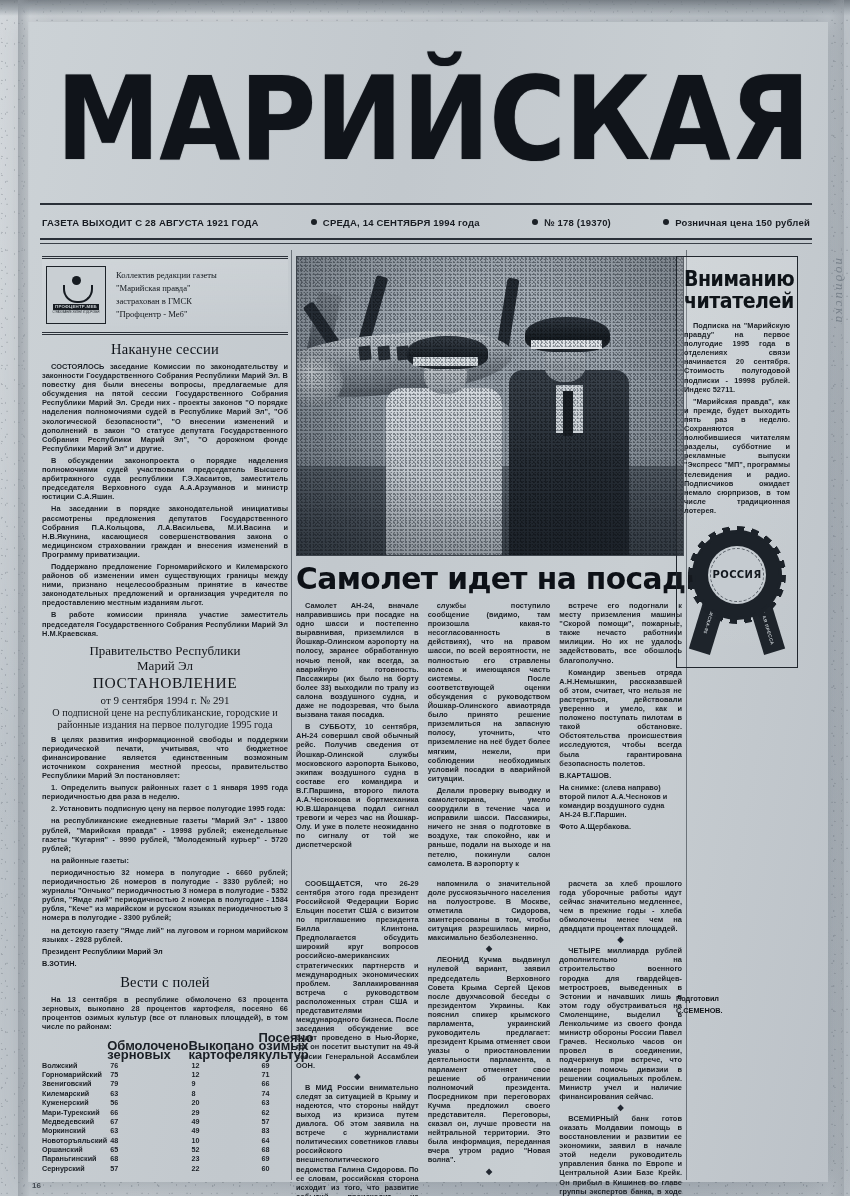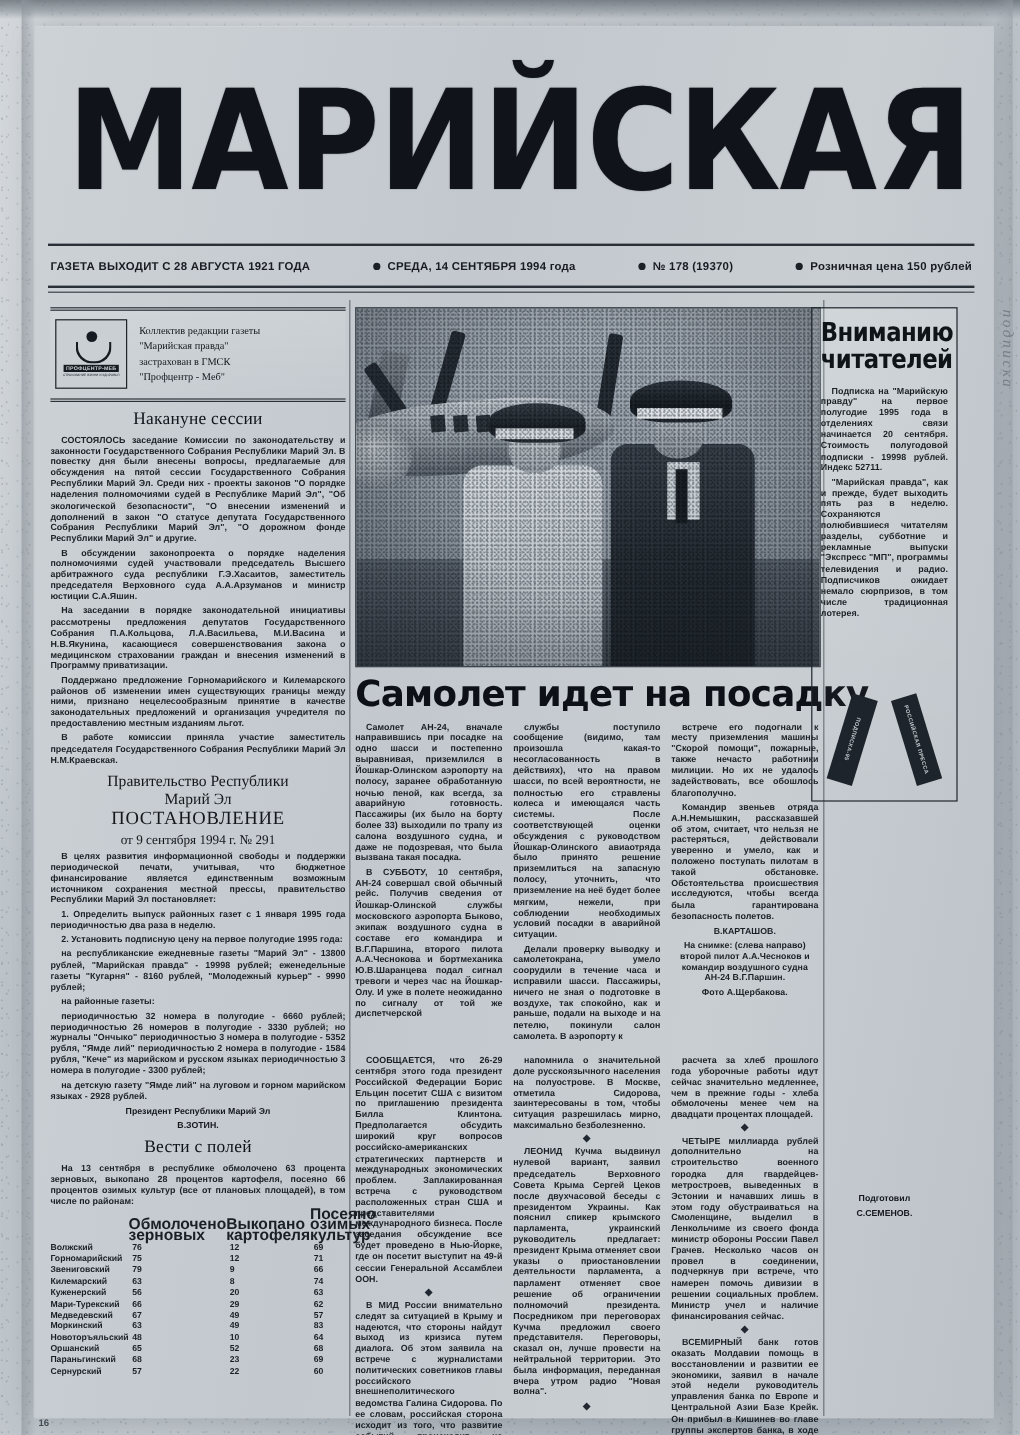--- a/index.html
+++ b/index.html
@@ -72,21 +72,21 @@
   .vrule{position:absolute;width:0;border-left:1px solid #555c64;opacity:.8;}
 
   
   .body-ru{
     font-size:7.4px;line-height:9.1px;text-align:justify;
     color:#1b2026;letter-spacing:.05px;
     font-family:"Liberation Sans", sans-serif;
     font-weight:600;
   }
   .body-ru p{margin:0 0 3px 0;text-indent:9px;}
-  .sig{text-align:center;font-size:7.3px;font-weight:700;line-height:9px;margin-top:3px;}
+  .sig{text-align:left;font-size:7.3px;font-weight:700;line-height:9px;margin-top:3px;}
 
   
   #insbox{position:relative;border-top:3px double #2b3139;border-bottom:3px double #2b3139;
     padding:7px 4px 8px 4px;display:flex;gap:10px;align-items:center;
     background:linear-gradient(180deg,rgba(255,255,255,.12),rgba(0,0,0,0));}
   #logo{width:58px;height:56px;border:1.6px solid #1d2329;background:#c9cfd3;
     display:flex;flex-direction:column;align-items:center;justify-content:center;flex:0 0 auto;}
   #logo .mark{width:30px;height:26px;position:relative;}
   #logo .mark .dot{position:absolute;left:11px;top:0;width:9px;height:9px;border-radius:50%;background:#161b21;}
   #logo .mark .cup{position:absolute;left:2px;top:9px;width:26px;height:16px;
@@ -267,25 +267,26 @@
         <p>Поддержано предложение Горномарийского и Килемарского районов об изменении имен существующих границы между ними, признано нецелесообразным принятие в качестве законодательных предложений и организация учредителя по предоставлению местным изданиям льгот.</p>
         <p>В работе комиссии приняла участие заместитель председателя Государственного Собрания Республики Марий Эл Н.М.Краевская.</p>
       </div>
     </div>
 
     <div style="margin-top:5px;">
       <div class="decree-h1">Правительство Республики</div>
       <div class="decree-h1">Марий Эл</div>
       <div class="decree-h2">ПОСТАНОВЛЕНИЕ</div>
       <div class="decree-date">от 9 сентября 1994 г.   № 291</div>
+      <div class="decree-sub">О подписной цене на республиканские, городские и районные издания на первое полугодие 1995 года</div>
       <div class="body-ru" style="margin-top:3px;">
         <p>В целях развития информационной свободы и поддержки периодической печати, учитывая, что бюджетное финансирование является единственным возможным источником сохранения местной прессы, правительство Республики Марий Эл постановляет:</p>
         <p>1. Определить выпуск районных газет с 1 января 1995 года периодичностью два раза в неделю.</p>
         <p>2. Установить подписную цену на первое полугодие 1995 года:</p>
-        <p>на республиканские ежедневные газеты "Марий Эл" - 13800 рублей, "Марийская правда" - 19998 рублей; еженедельные газеты "Кугарня" - 8160 рублей, "Молодежный курьер" - 9990 рублей;</p>
+        <p>на республиканские ежедневные газеты "Марий Эл" - 13800 рублей, "Марийская правда" - 19998 рублей; еженедельные газеты "Кугарня" - 9990 рублей, "Молодежный курьер" - 5720 рублей;</p>
         <p>на районные газеты:</p>
         <p>периодичностью 32 номера в полугодие - 6660 рублей; периодичностью 26 номеров в полугодие - 3330 рублей; но журналы "Ончыко" периодичностью 3 номера в полугодие - 5352 рубля, "Ямде лий" периодичностью 2 номера в полугодие - 1584 рубля, "Кече" из марийском и русском языках периодичностью 3 номера в полугодие - 3300 рублей;</p>
         <p>на детскую газету "Ямде лий" на луговом и горном марийском языках - 2928 рублей.</p>
       </div>
       <div class="sig">Президент Республики Марий Эл</div>
       <div class="sig">В.ЗОТИН.</div>
     </div>
 
     <div style="margin-top:5px;">
       <div class="sec-title">Вести с полей</div>
@@ -464,20 +465,26 @@
         <p>"Марийская правда", как и прежде, будет выходить пять раз в неделю. Сохраняются полюбившиеся читателям разделы, субботние и рекламные выпуски "Экспресс "МП", программы телевидения и радио. Подписчиков ожидает немало сюрпризов, в том числе традиционная лотерея.</p>
       </div>
 
       <div id="badgewrap">
         <div class="rb l">
           <div class="rbtxt">ПОДПИСКА-95</div>
         </div>
         <div class="rb r">
           <div class="rbtxt">РОССИЙСКАЯ ПРЕССА</div>
         </div>
+        <div id="rosette">
+          <div class="inner">
+            <div class="arc"></div>
+            <div class="rtxt">РОССИЯ</div>
+          </div>
+        </div>
       </div>
     </div>
 
     <div class="sig" style="margin-top:326px;">Подготовил</div>
     <div class="sig">С.СЕМЕНОВ.</div>
   </div>
 
   <div id="handwrite">подписка</div>
   <div class="folio">16</div>
 </div>

